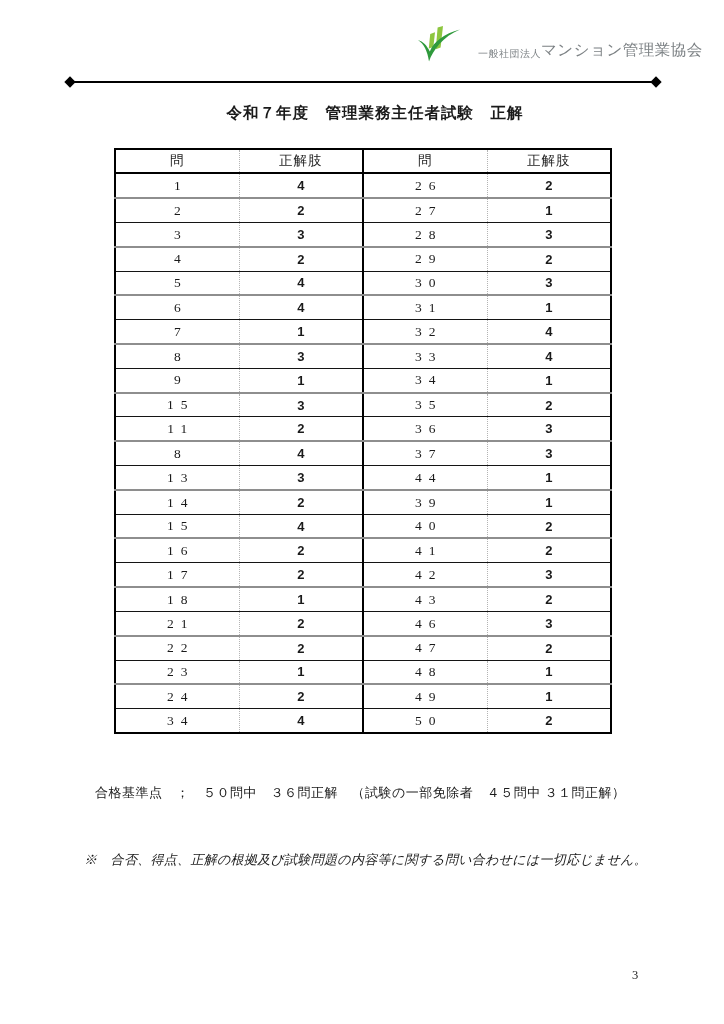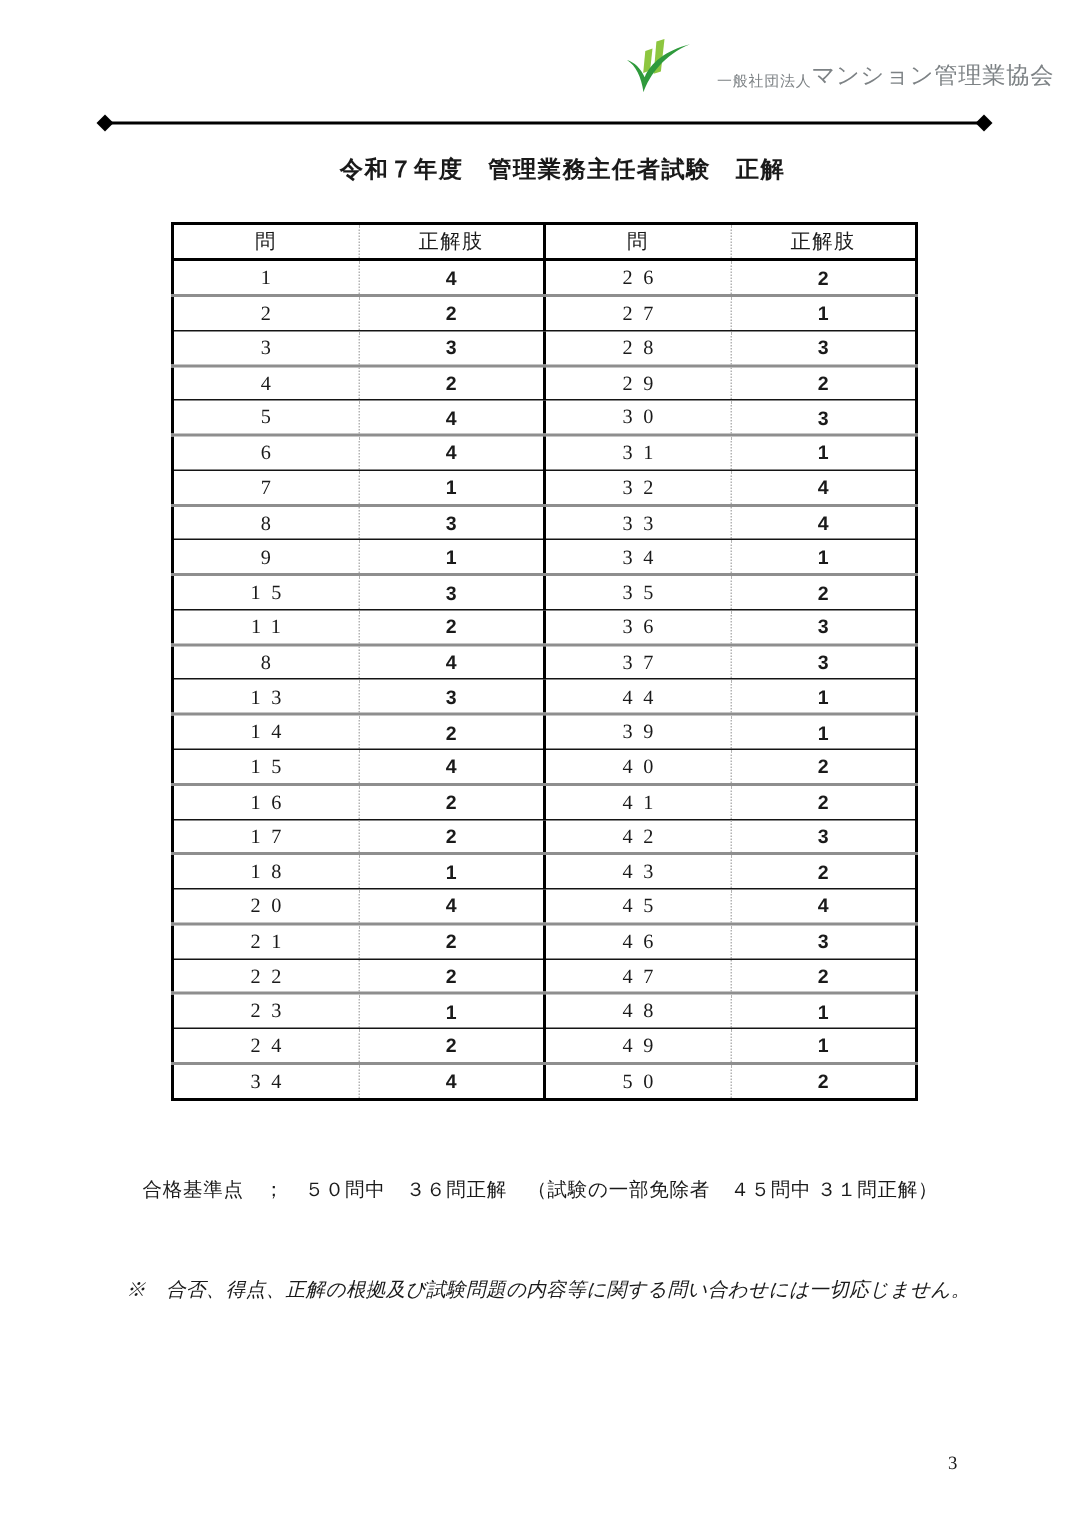--- a/index.html
+++ b/index.html
@@ -279,26 +279,20 @@
           <td class="q">42</td>
           <td class="ans">3</td>
         </tr>
         <tr>
           <td class="q">18</td>
           <td class="ans">1</td>
           <td class="q">43</td>
           <td class="ans">2</td>
         </tr>
         <tr>
-          <td class="q">20</td>
-          <td class="ans">4</td>
-          <td class="q">45</td>
-          <td class="ans">4</td>
-        </tr>
-        <tr>
           <td class="q">21</td>
           <td class="ans">2</td>
           <td class="q">46</td>
           <td class="ans">3</td>
         </tr>
         <tr>
           <td class="q">22</td>
           <td class="ans">2</td>
           <td class="q">47</td>
           <td class="ans">2</td>

